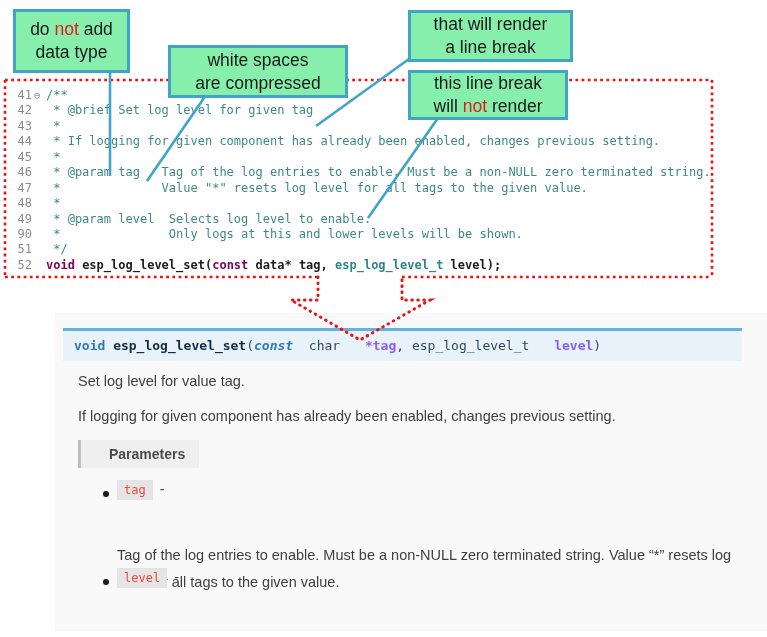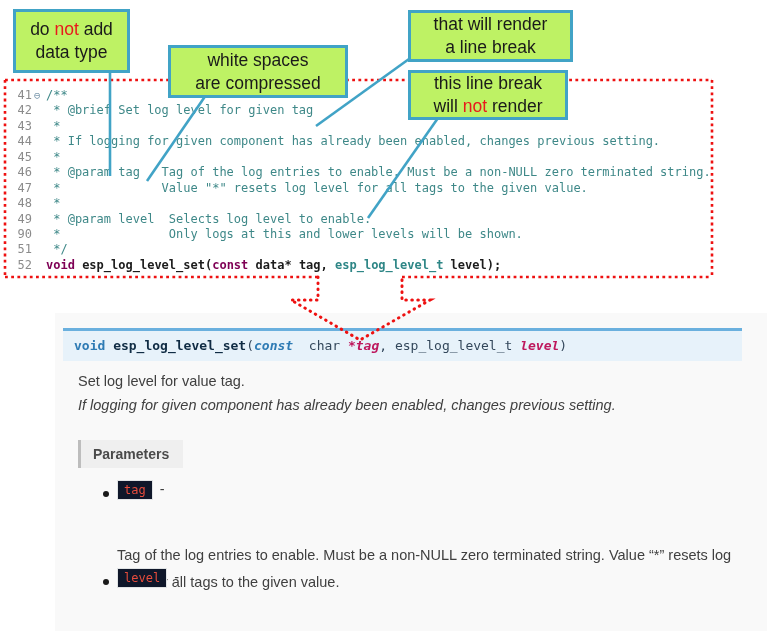--- a/index.html
+++ b/index.html
@@ -16,21 +16,21 @@
   .ln{display:inline-block;width:16px;text-align:right;color:#8b8b8b;margin-right:2px;}
   .fold{display:inline-block;width:12px;color:#7e9baf;font-size:11px;}
   .cm{color:#3e8888;}
   .kw{color:#7f0055;font-weight:bold;}
   .ty{color:#2e8686;font-weight:bold;}
   .b{color:#1c1c1c;font-weight:bold;}
   
   #overlay{position:absolute;left:0;top:0;z-index:5;pointer-events:none;}
   
   .callout{
-    position:absolute;z-index:6;background:#bef264;border:3px solid #41a3c6;
+    position:absolute;z-index:6;background:#86efac;border:3px solid #41a3c6;
     display:flex;flex-direction:column;align-items:center;justify-content:center;
     font-size:17.5px;line-height:23px;color:#1a1a1a;text-align:center;
   }
   .callout .red{color:#e8191c;}
   #callout-1{left:13px;top:9px;width:111px;height:58px;}
   #callout-2{left:168px;top:45px;width:174px;height:47px;}
   #callout-3{left:408px;top:10px;width:159px;height:46px;}
   #callout-4{left:408px;top:70px;width:154px;height:44px;}
   
   #doc-panel{
@@ -40,37 +40,37 @@
   #sig-box{
     position:absolute;left:8px;top:15px;width:668px;height:30px;
     background:#e7f2fa;border-top:3.5px solid #6ab0de;
     font-family:"DejaVu Sans Mono",monospace;font-size:13px;line-height:30px;
     padding-left:11px;white-space:pre;
   }
   .s-kw{color:#2e7bb4;font-weight:bold;}
   .s-kwi{color:#2e7bb4;font-weight:bold;font-style:italic;}
   .s-name{color:#102c44;font-weight:bold;}
   .s-pln{color:#33475b;}
-  .s-arg{color:#be185d;font-weight:bold;font-style:italic;}
+  .s-arg{color:#8b5cf6;font-weight:bold;margin-left:17px;}
   #doc-brief{position:absolute;left:23px;top:60px;}
-  #doc-detail{position:absolute;left:23px;top:84px;font-style:italic;}
+  #doc-detail{position:absolute;left:23px;top:95px;}
   #params-label{
     position:absolute;left:23px;top:127px;display:inline-block;
     background:#efefef;border-left:3px solid #bdbdbd;color:#4a4a4a;
-    font-weight:bold;font-size:14px;padding:6px 14px 6px 12px;
+    font-weight:bold;font-size:14px;padding:6px 14px 6px 28px;
   }
   .bullet{position:absolute;width:6px;height:6px;border-radius:50%;background:#1a1a1a;}
   #bullet-1{left:48px;top:178px;}
   #bullet-2{left:48px;top:266px;}
   .chip-row{position:absolute;left:62px;white-space:pre;}
   #chip-row-1{top:167px;}
   #chip-row-2{top:255px;}
   .chip{
     display:inline-block;font-family:"DejaVu Sans Mono",monospace;font-size:12px;
-    color:#e74c3c;background:#0f172a;border:1px solid #e1e4e5;padding:2px 6px;
+    color:#e74c3c;background:#e5e5e5;border:1px solid #e1e4e5;padding:2px 6px;
     margin-right:7px;vertical-align:middle;
   }
   .param-desc{position:absolute;left:62px;width:616px;line-height:27px;}
   #param-desc-1{top:192px;margin-top:37px;}
   #param-desc-2{top:281px;}
 </style>
 </head>
 <body>
 
 <div id="code-area">

